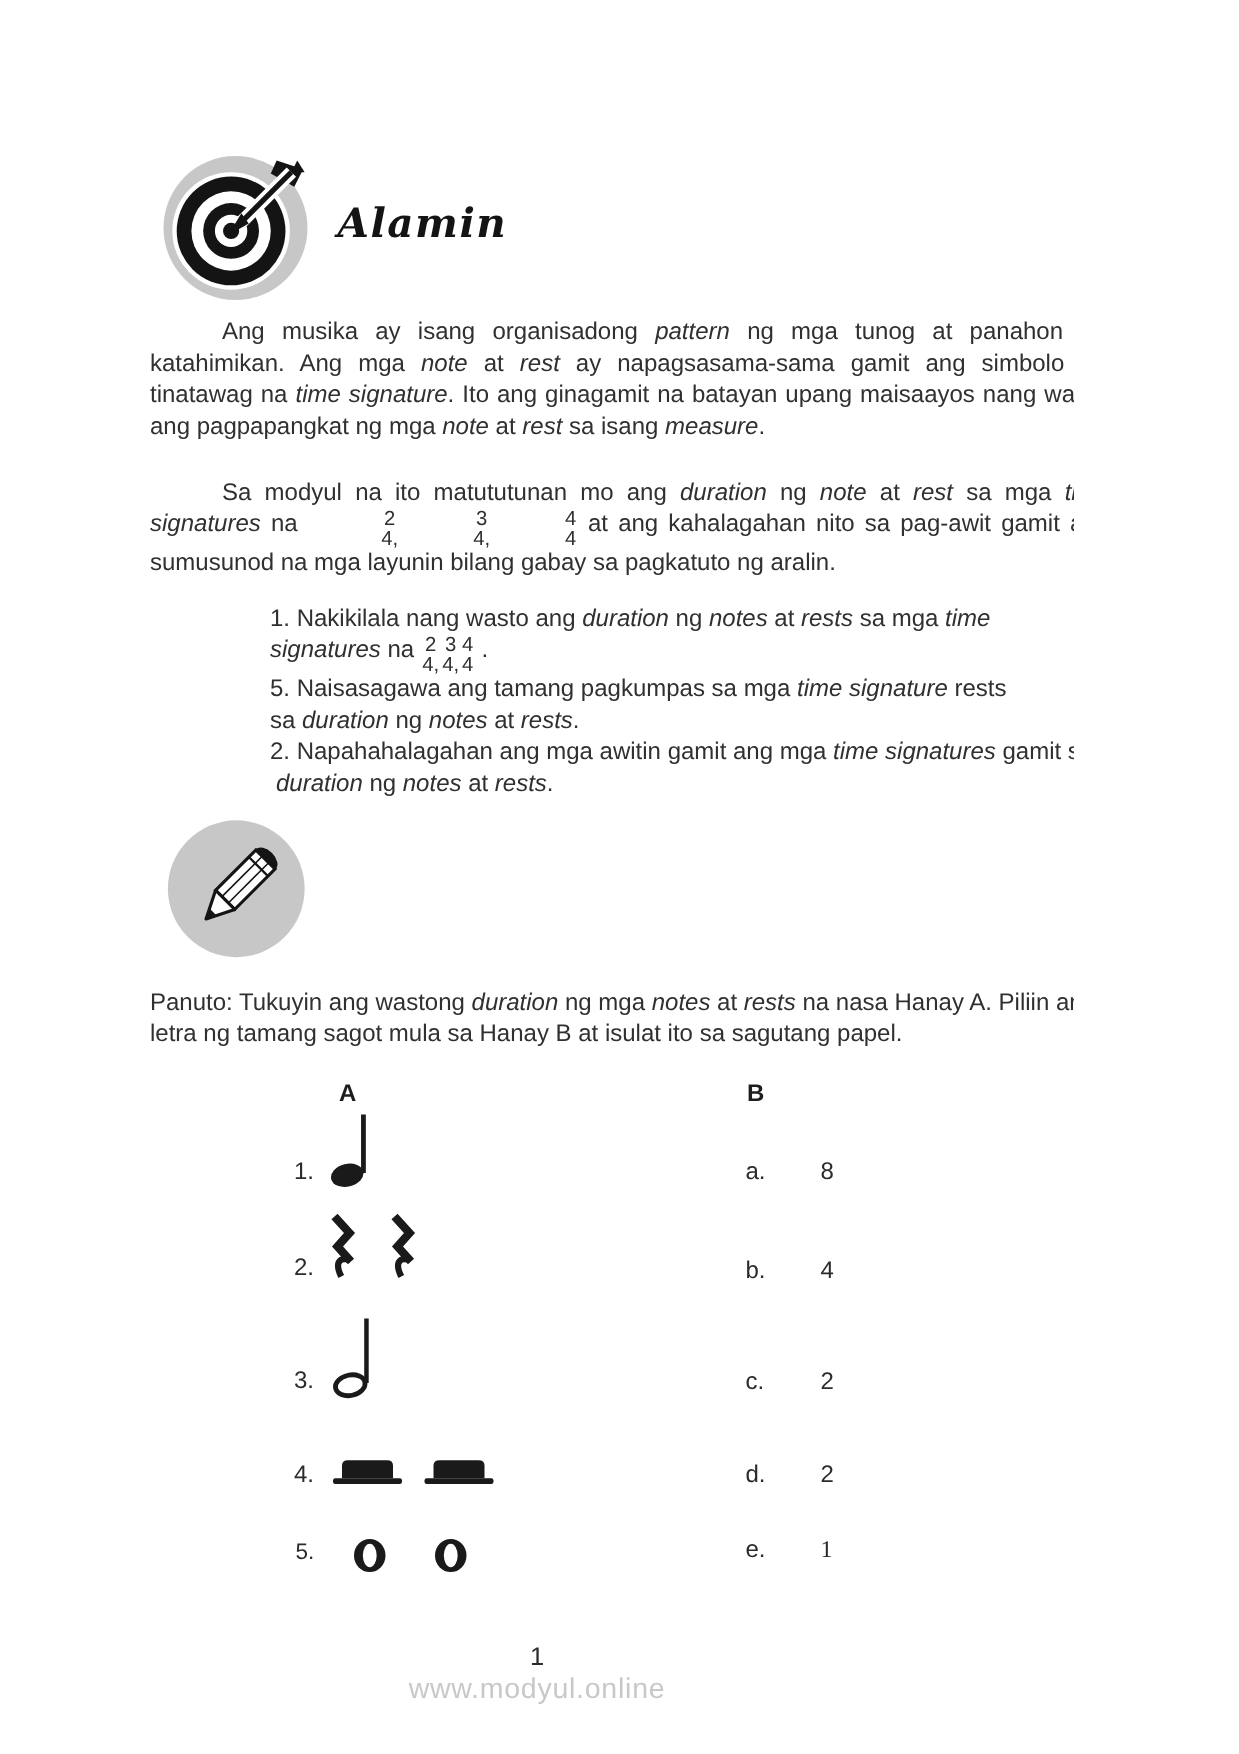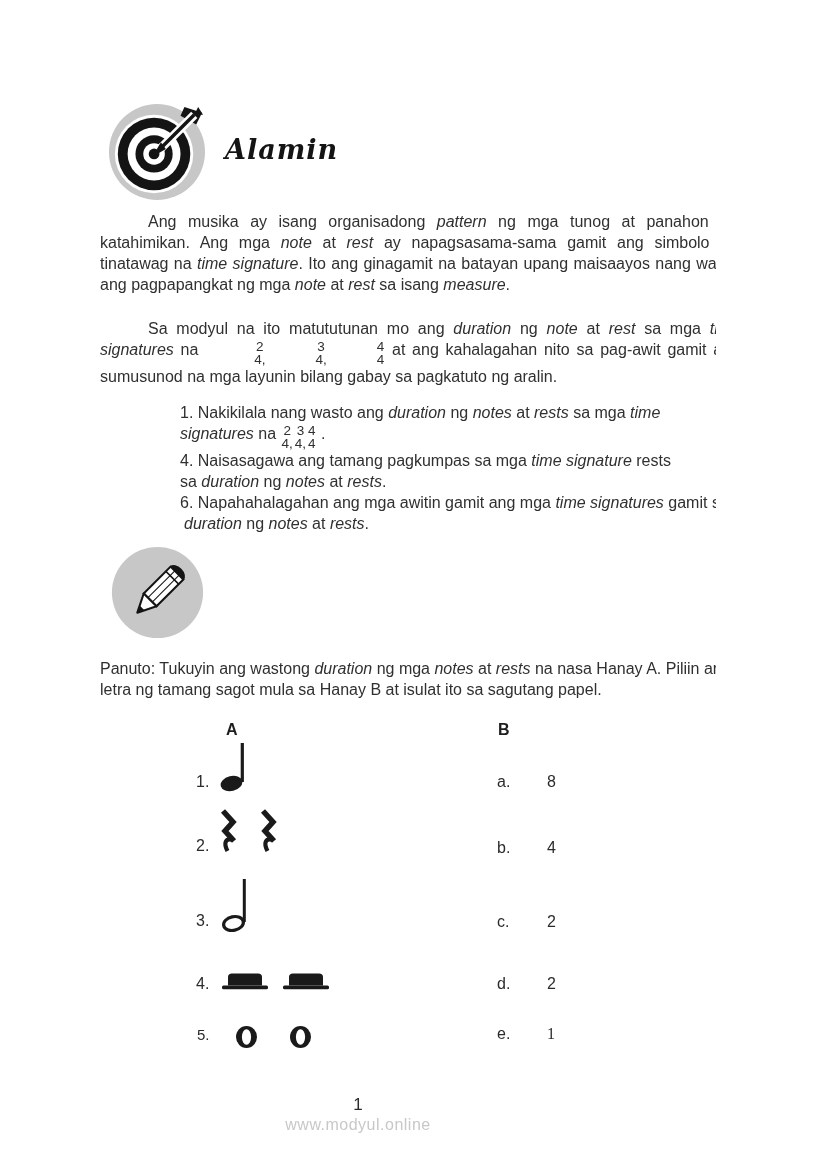--- a/index.html
+++ b/index.html
@@ -16,21 +16,21 @@
         vertical-align:-9px;font-style:normal;margin:0 1px;}
   .frac .fn,.frac .fd{display:block;}
   .objective{margin:0 0 0 0;}
   .obj3{margin-top:11px;}
   .col-header{font-weight:bold;font-size:16px;color:#1d1d1d;}
   .row-num,.ans-letter,.ans-value{font-size:16px;color:#2b2b2b;}
   .small-num{font-size:15px;}
   .sym-pair{display:flex;align-items:flex-end;}
   .footer-center{left:0;width:100%;text-align:center;}
   .page-number{font-size:17px;color:#2b2b2b;}
-  .watermark{font-size:16px;color:#c8c8c8;letter-spacing:0.5px;}
+  .watermark{font-size:19px;color:#c8c8c8;letter-spacing:0.5px;}
 </style>
 </head>
 <body>
 
 <div class="page">
 
   <div class="abs" style="left:108px;top:103px;width:98px;height:98px;">
     <svg width="98" height="98" viewBox="0 0 100 100">
       <circle cx="50" cy="50" r="49" fill="#c7c7c7"></circle>
       <circle cx="47" cy="52" r="40" fill="#ffffff"></circle>
@@ -47,22 +47,22 @@
     </svg>
   </div>
   <div class="abs heading" style="left:225px;top:134px;">Alamin</div>
 
   <p class="abs body-text just indent" style="left:100px;top:211px;width:638px;margin:0;"><span>Ang musika ay isang organisadong </span><i>pattern</i><span> ng mga tunog at panahon ng katahimikan. Ang mga </span><i>note</i><span> at </span><i>rest</i><span> ay napagsasama-sama gamit ang simbolo na tinatawag na </span><i>time signature</i><span>. Ito ang ginagamit na batayan upang maisaayos nang wasto ang pagpapangkat ng mga </span><i>note</i><span> at </span><i>rest</i><span> sa isang </span><i>measure</i><span>.</span></p>
 
   <p class="abs body-text just indent" style="left:100px;top:318px;width:640px;margin:0;"><span>Sa modyul na ito matututunan mo ang </span><i>duration</i><span> ng </span><i>note</i><span> at </span><i>rest</i><span> sa mga </span><i>time signatures</i><span> na </span><span class="frac"><span class="fn">2</span><span class="fd"><span>4</span><span>,</span></span></span><span class="frac"><span class="fn">3</span><span class="fd"><span>4</span><span>,</span></span></span><span class="frac"><span class="fn">4</span><span class="fd"><span>4</span><span></span></span></span><span> at ang kahalagahan nito sa pag-awit gamit ang sumusunod na mga layunin bilang gabay sa pagkatuto ng aralin.</span></p>
 
   <div class="abs body-text" style="left:180px;top:402px;width:557px;">
     <p class="objective" style="margin:0;"><span>1. Nakikilala nang wasto ang </span><i>duration</i><span> ng </span><i>notes</i><span> at </span><i>rests</i><span> sa mga </span><i>time signatures</i><span> na </span><span class="frac"><span class="fn">2</span><span class="fd"><span>4</span><span>,</span></span></span><span class="frac"><span class="fn">3</span><span class="fd"><span>4</span><span>,</span></span></span><span class="frac"><span class="fn">4</span><span class="fd"><span>4</span><span></span></span></span><span> .</span></p>
-    <p class="objective" style="margin:0;"><span>4. Naisasagawa ang tamang pagkumpas sa mga </span><i>time signature</i><span> rests</span><br><span>sa </span><i>duration</i><span> ng </span><i>notes</i><span> at </span><i>rests</i><span>.</span></p>
-    <p class="objective obj3" style="margin:0;"><span>6. Napahahalagahan ang mga awitin gamit ang mga </span><i>time signatures</i><span> gamit sa</span><br><i style="padding-left:4px;">duration</i><span> ng </span><i>notes</i><span> at </span><i>rests</i><span>.</span></p>
+    <p class="objective" style="margin:0;"><span>5. Naisasagawa ang tamang pagkumpas sa mga </span><i>time signature</i><span> rests</span><br><span>sa </span><i>duration</i><span> ng </span><i>notes</i><span> at </span><i>rests</i><span>.</span></p>
+    <p class="objective obj3" style="margin:0;"><span>2. Napahahalagahan ang mga awitin gamit ang mga </span><i>time signatures</i><span> gamit sa</span><br><i style="padding-left:4px;">duration</i><span> ng </span><i>notes</i><span> at </span><i>rests</i><span>.</span></p>
   </div>
 
   <div class="abs" style="left:110px;top:545px;width:95px;height:95px;">
     <svg width="95" height="95" viewBox="0 0 100 100">
       <circle cx="50" cy="50" r="48" fill="#c7c7c7"></circle>
       <g transform="rotate(45 50 50)">
         <ellipse cx="50" cy="21" rx="10" ry="6.5" fill="#141414"></ellipse>
         <rect x="40.5" y="21" width="19" height="40" fill="#ffffff" stroke="#141414" stroke-width="2.2"></rect>
         <line x1="40.5" y1="28" x2="59.5" y2="28" stroke="#141414" stroke-width="1.6"></line>
         <line x1="46.8" y1="21" x2="46.8" y2="61" stroke="#141414" stroke-width="1.1"></line>

